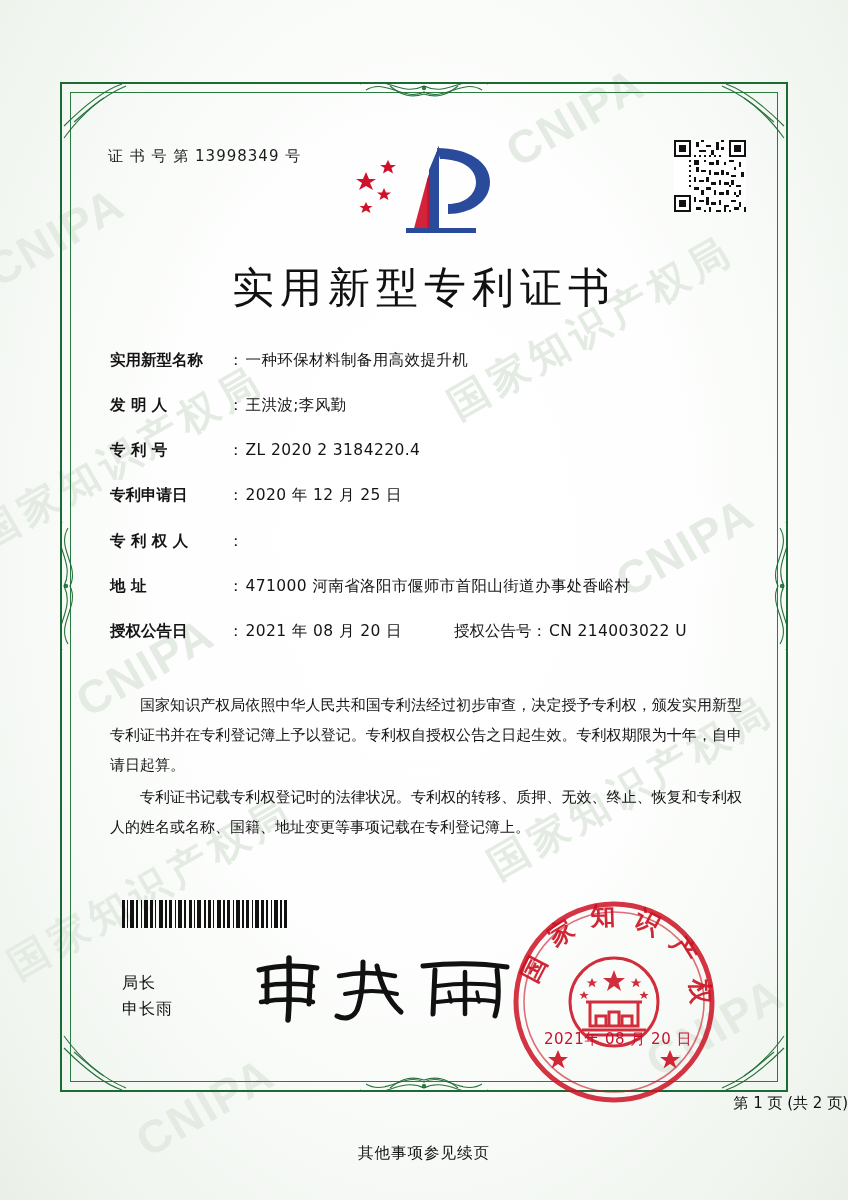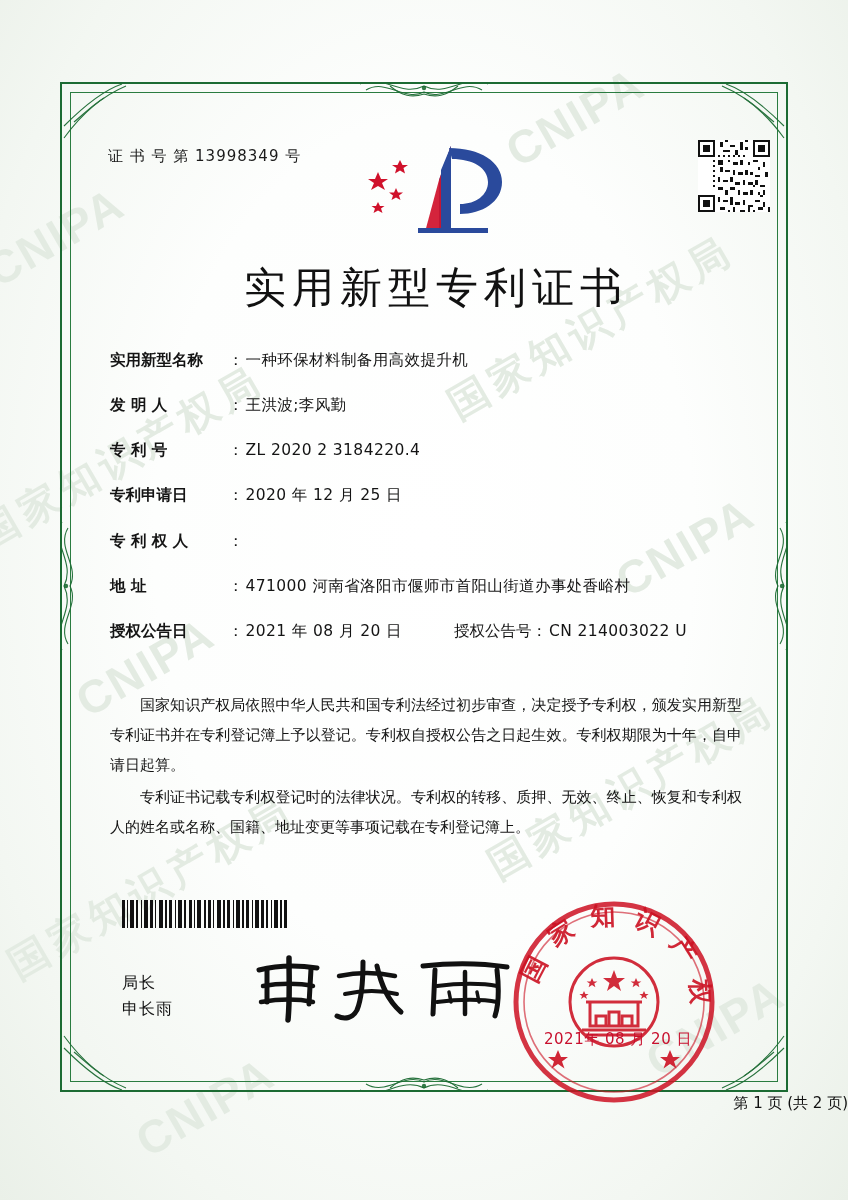--- a/index.html
+++ b/index.html
@@ -72,21 +72,20 @@
   }
   .border-deco svg { display:block; }
 
   
   .content {
     position: absolute;
     left: 70px;
     top: 92px;
     width: 708px;
     height: 990px;
-    padding-left: 24px;
   }
 
   .cert-number {
     position: absolute;
     left: 38px;
     top: 55px;
     font-family: "DejaVu Sans", sans-serif;
     font-size: 15px;
     color: #1a1a1a;
     letter-spacing: 1px;
@@ -647,14 +646,15 @@
           <polygon points="48,152 51,159 58,159 52,163.5 54.5,170.5 48,166 41.5,170.5 44,163.5 38,159 45,159"></polygon>
           <polygon points="160,152 163,159 170,159 164,163.5 166.5,170.5 160,166 153.5,170.5 156,163.5 150,159 157,159"></polygon>
         </g>
       </svg>
     </div>
     <div class="seal-date">2021年 08 月 20 日</div>
 
   </div>
 
   <div class="page-number">第 1 页 (共 2 页)</div>
+  <div class="footer-note">其他事项参见续页</div>
 
 </div>
 
 </body></html>

